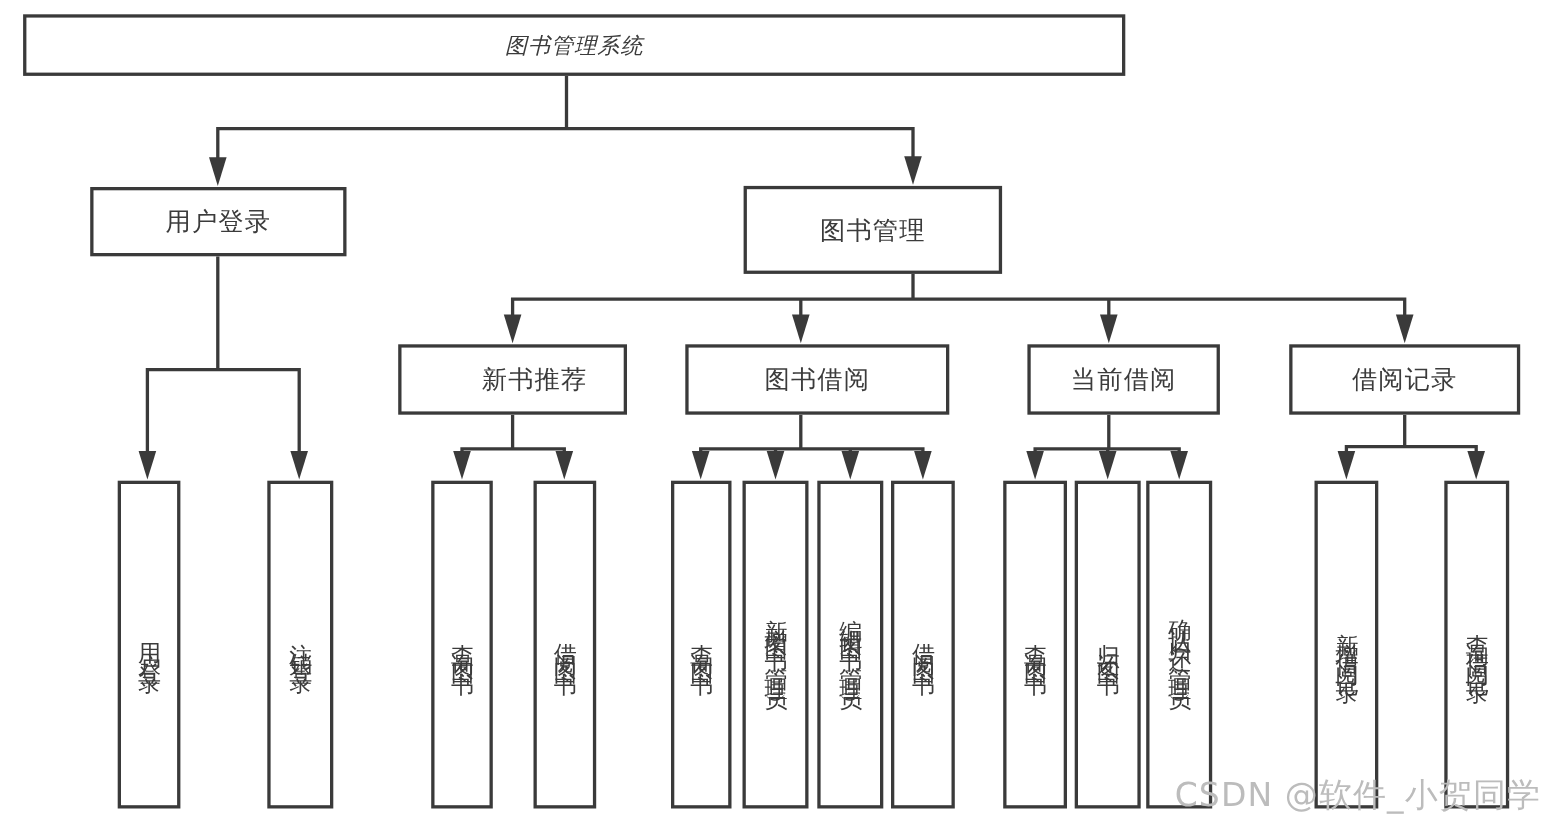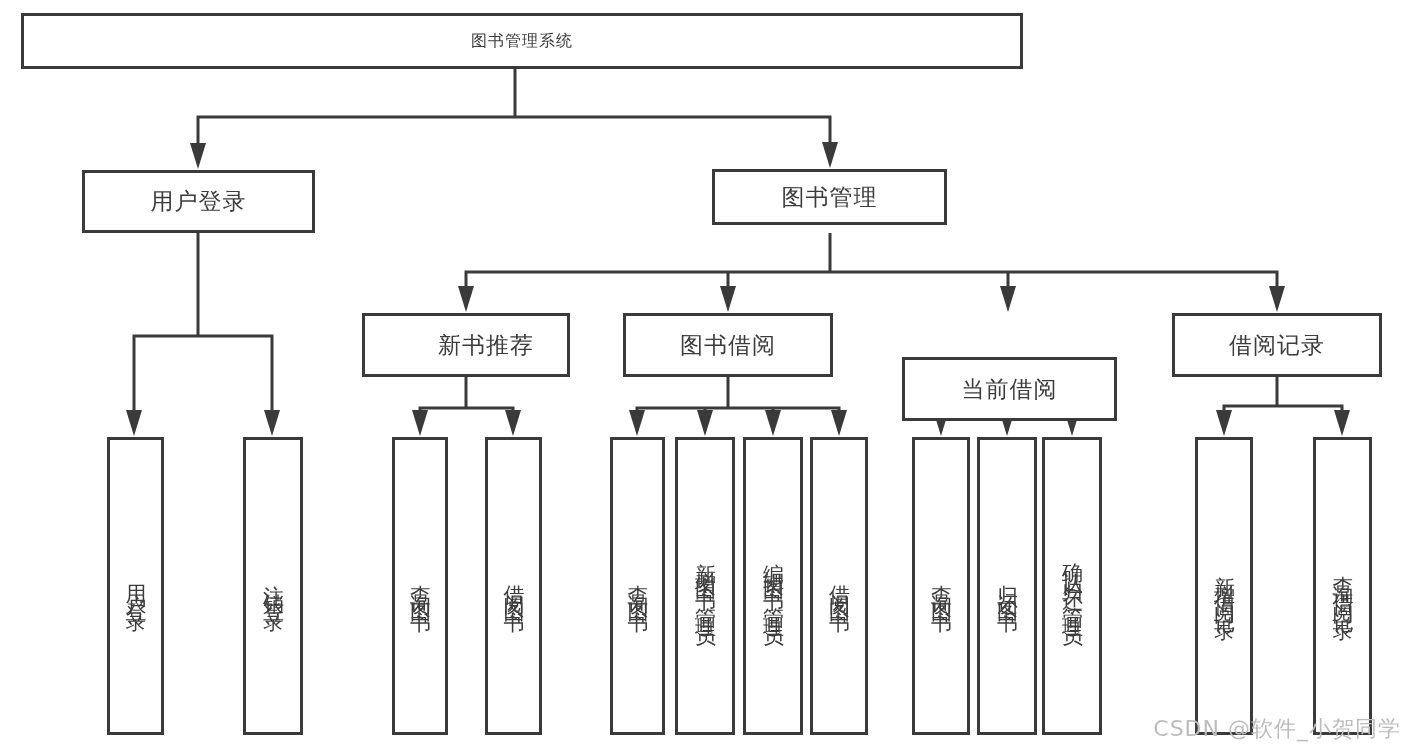--- a/index.html
+++ b/index.html
@@ -30,35 +30,36 @@
     display: flex;
     align-items: center;
     justify-content: center;
   }
   .node.h {
     font-size: 23px;
     letter-spacing: 1px;
     white-space: nowrap;
   }
   .node.root-box {
-    font-size: 16px;
+    font-size: 20px;
+    font-style: italic;
   }
   .node.v span {
     writing-mode: vertical-rl;
     text-orientation: mixed;
     font-size: 21px;
     letter-spacing: 9px;
     line-height: 1;
     white-space: nowrap;
   }
   .watermark {
     position: absolute;
     right: 4px;
     bottom: 3px;
-    font-size: 22px;
+    font-size: 30px;
     color: #bcbcbc;
     letter-spacing: 1px;
     white-space: nowrap;
     z-index: 5;
   }
 </style>
 </head>
 <body>
 
 <div class="canvas">
@@ -103,31 +104,31 @@
     </g>
   </svg>
 
   <div class="node h root-box" style="left:21px; top:13px; width:1002px; height:56px;">
     <span>图书管理系统</span>
   </div>
 
   <div class="node h" style="left:82px; top:170px; width:233px; height:63px;">
     <span>用户登录</span>
   </div>
-  <div class="node h" style="left:712px; top:169px; width:235px; height:56px;">
+  <div class="node h" style="left:676px; top:169px; width:235px; height:80px;">
     <span>图书管理</span>
   </div>
 
   <div class="node h" style="left:362px; top:313px; width:208px; height:64px;padding-left:40px;">
     <span>新书推荐</span>
   </div>
-  <div class="node h" style="left:623px; top:313px; width:210px; height:64px;">
+  <div class="node h" style="left:623px; top:313px; width:240px; height:64px;">
     <span>图书借阅</span>
   </div>
-  <div class="node h" style="left:902px; top:313px; width:215px; height:64px;margin-top:44px;">
+  <div class="node h" style="left:934px; top:313px; width:175px; height:64px;">
     <span>当前借阅</span>
   </div>
   <div class="node h" style="left:1172px; top:313px; width:210px; height:64px;text-align:center;">
     <span>借阅记录</span>
   </div>
 
   <div class="node v" style="left:107px; top:437px; width:57px; height:298px;">
     <span>用户登录</span>
   </div>
   <div class="node v" style="left:243px; top:437px; width:60px; height:298px;">

